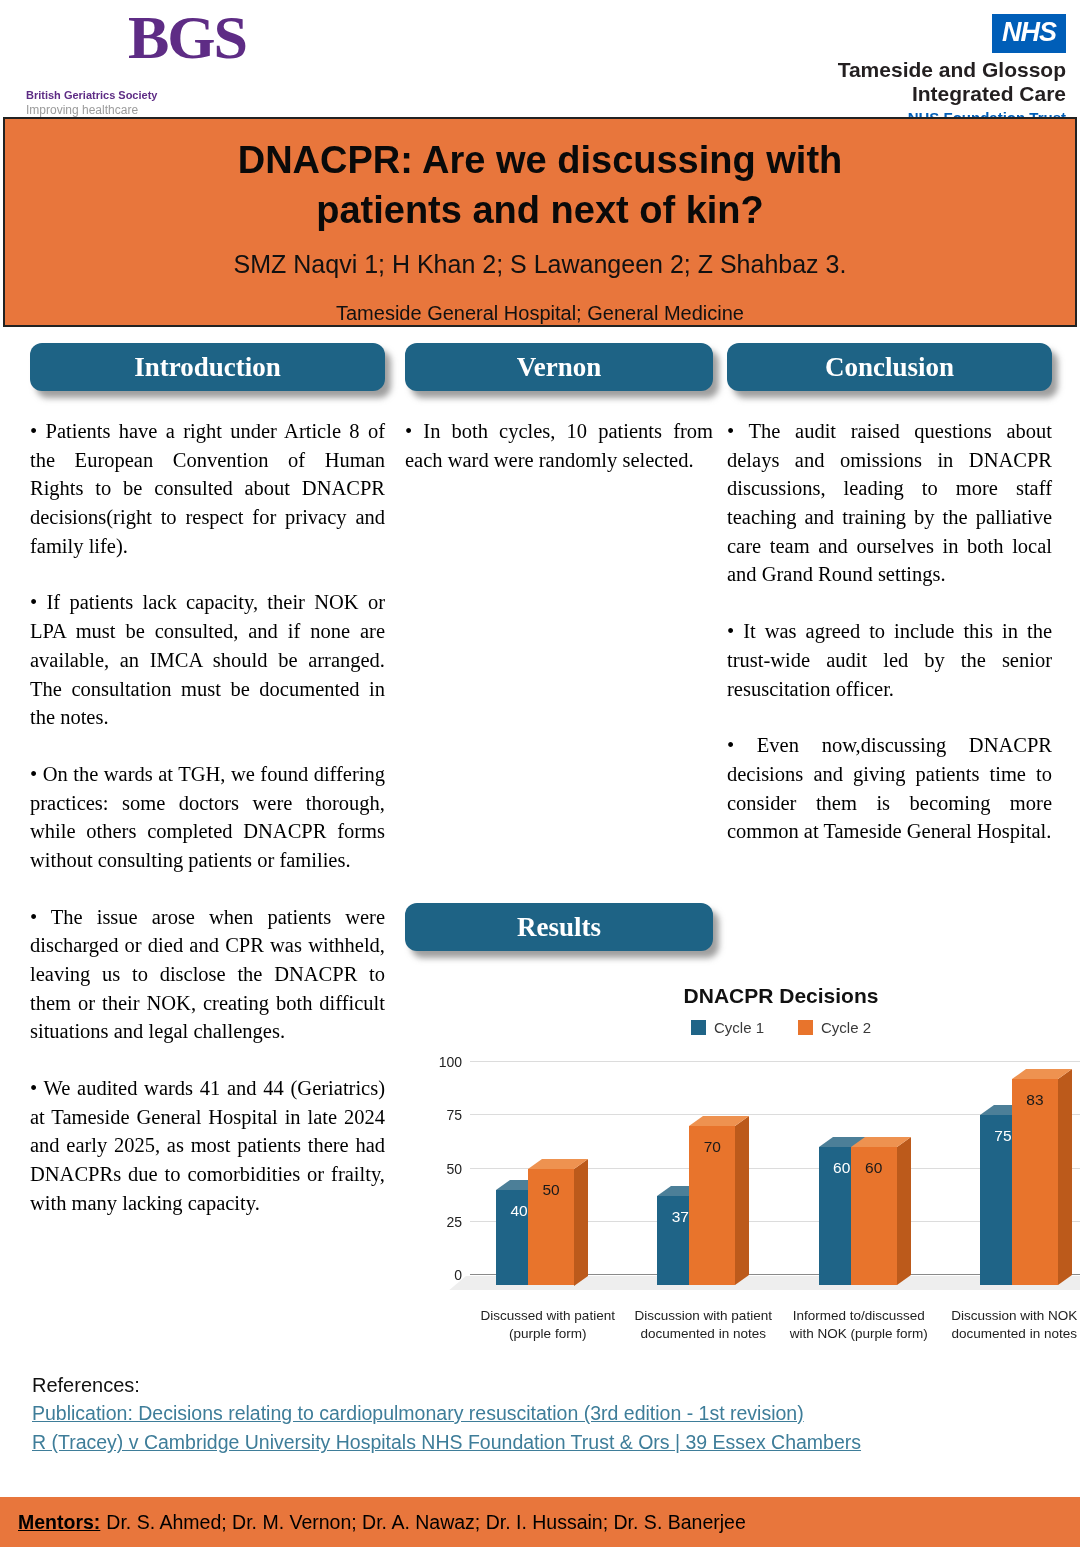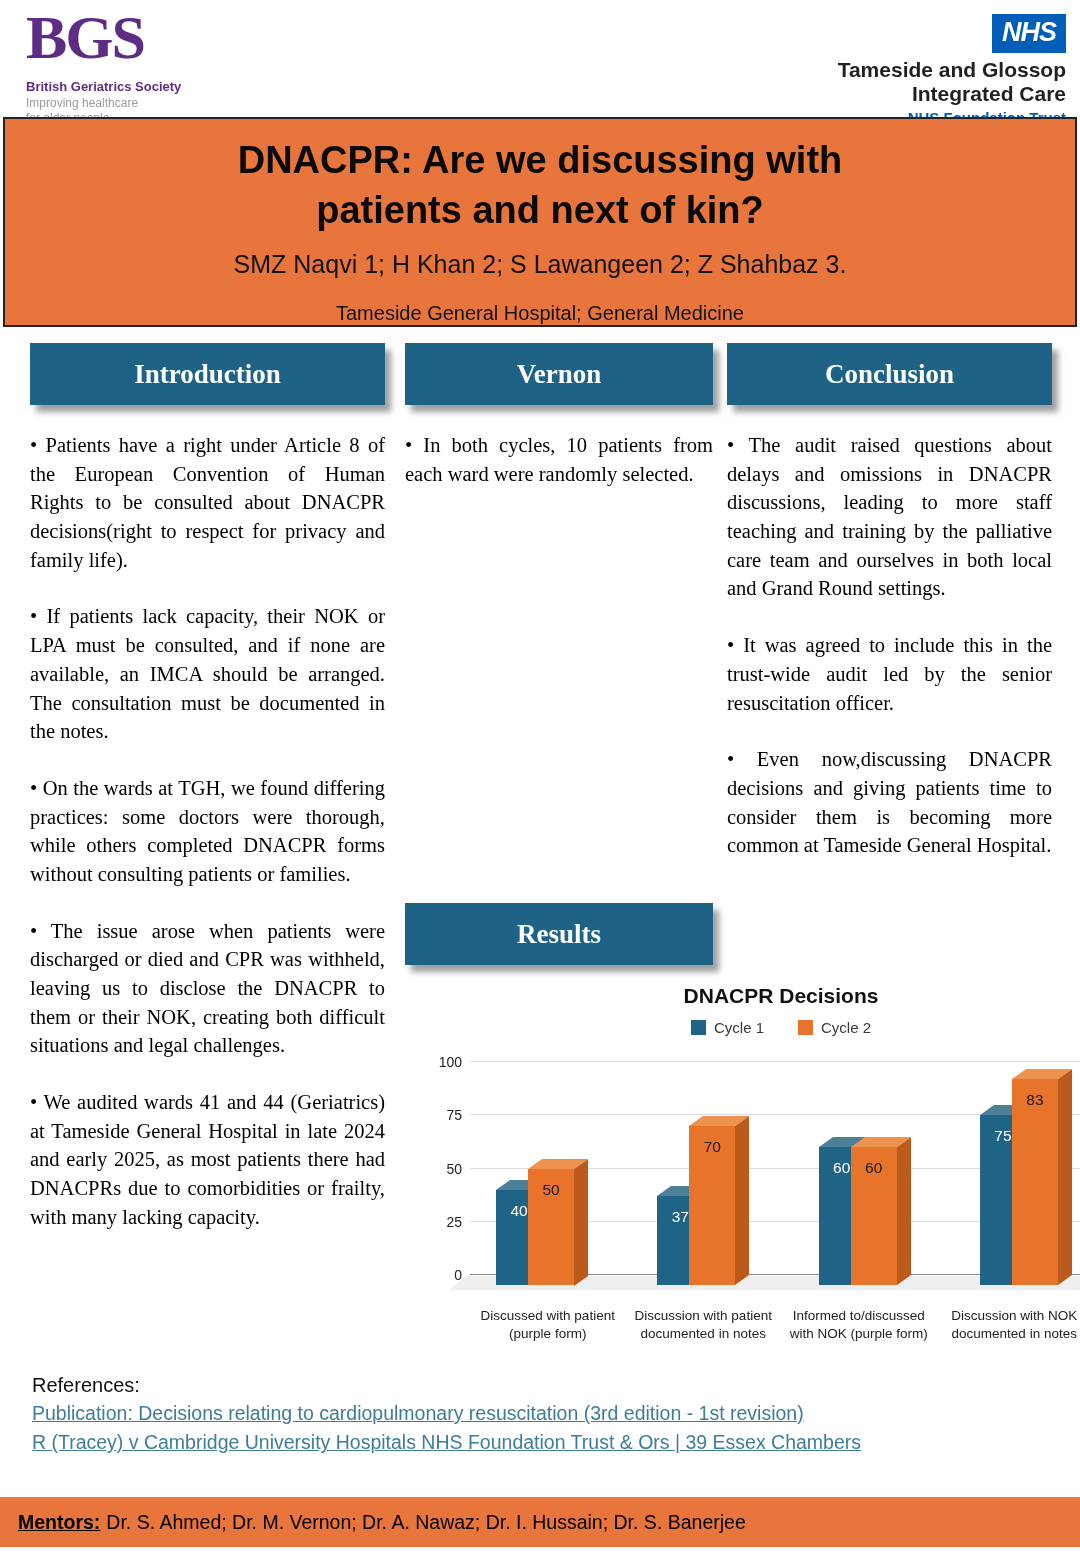--- a/index.html
+++ b/index.html
@@ -2,22 +2,22 @@
 <html><head>
 <meta charset="utf-8">
 <style>
   html,body{margin:0;padding:0;background:#ffffff;}
   .page{position:relative;width:1080px;height:1560px;background:#ffffff;overflow:hidden;
         font-family:"Liberation Sans",sans-serif;color:#000;}
 
   
   .bgs-logo{position:absolute;left:26px;top:6px;width:220px;}
   .bgs-acronym{font-family:"Liberation Serif",serif;font-weight:bold;font-size:62px;line-height:1.0;
-               color:#5E2C85;letter-spacing:-2px;}
-  .bgs-name{font-size:13px;font-weight:bold;color:#5E2C85;margin-top:11px;}
+               color:#5E2C85;letter-spacing:-2px;text-align:right;}
+  .bgs-name{font-size:11px;font-weight:bold;color:#5E2C85;margin-top:21px;}
   .bgs-tagline{font-size:12px;color:#9b9b9b;line-height:1.25;margin-top:2px;}
 
   .nhs-logo{position:absolute;right:14px;top:14px;width:260px;text-align:right;}
   .nhs-box{display:inline-block;background:#005EB8;color:#fff;font-style:italic;font-weight:bold;
            font-size:27px;line-height:1;padding:5px 10px 7px 10px;letter-spacing:-1px;}
   .nhs-org{font-size:21px;font-weight:bold;color:#231F20;line-height:1.15;margin-top:5px;}
   .nhs-trust{font-size:15px;font-weight:bold;color:#005EB8;margin-top:3px;}
 
   
   .banner{position:absolute;left:3px;right:3px;top:117px;height:206px;background:#E8763C;
@@ -25,21 +25,21 @@
   .banner-title{font-size:38px;font-weight:bold;color:#0a0a0a;line-height:1.32;margin-top:16px;}
   .banner-authors{font-size:25px;color:#111;margin-top:15px;}
   .banner-affiliation{font-size:20px;color:#111;margin-top:23px;}
 
   
   .col{position:absolute;top:343px;}
   .col-intro{left:30px;width:355px;}
   .col-method{left:405px;width:308px;}
   .col-conclusion{left:727px;width:325px;}
 
-  .section-header{height:62px;background:#1E6385;border-radius:0;
+  .section-header{height:48px;background:#1E6385;border-radius:12px;
                   box-shadow:6px 7px 6px rgba(95,95,95,.6);
                   display:flex;align-items:center;justify-content:center;
                   color:#fff;font-family:"Liberation Serif",serif;font-weight:bold;font-size:27px;}
   .body-text{margin-top:26px;}
   .body-text p{font-family:"Liberation Serif",serif;font-size:20.5px;line-height:1.4;
                text-align:justify;margin:0 0 28px 0;}
 
   .results-header{position:absolute;left:405px;top:903px;width:308px;}
 
   

